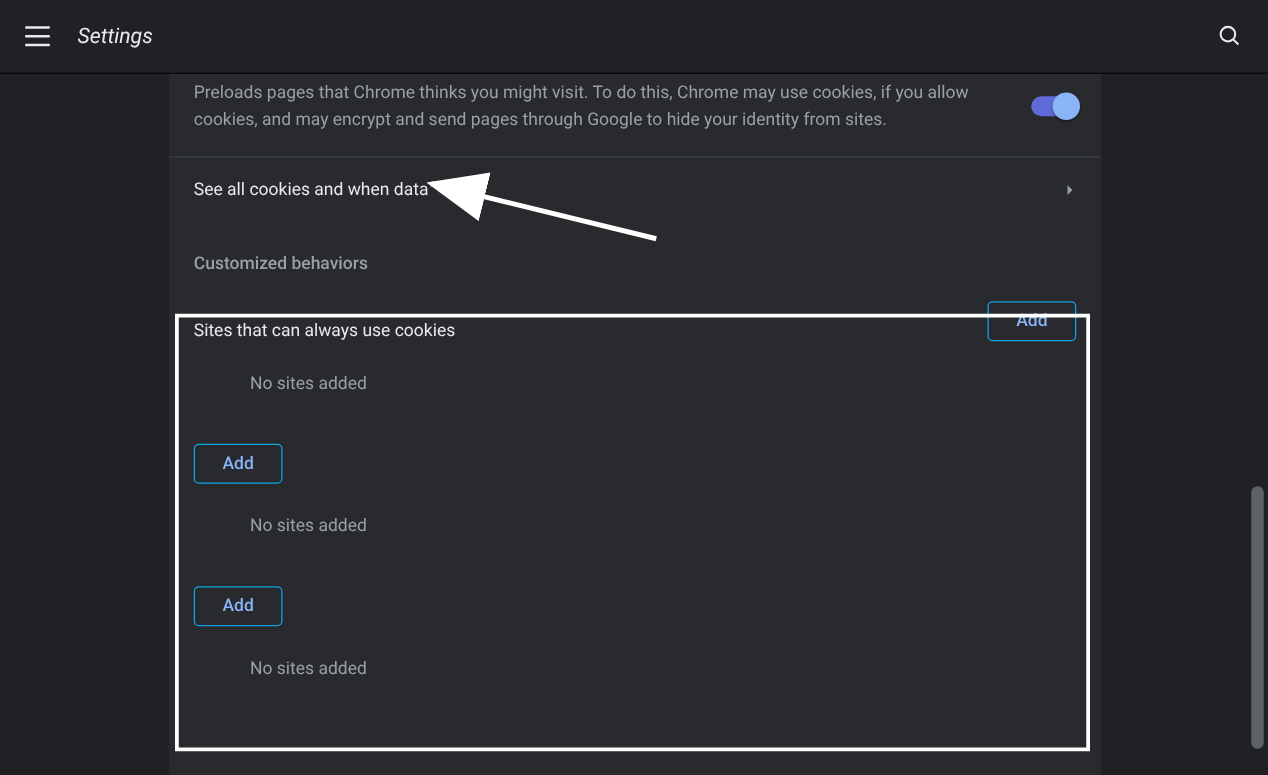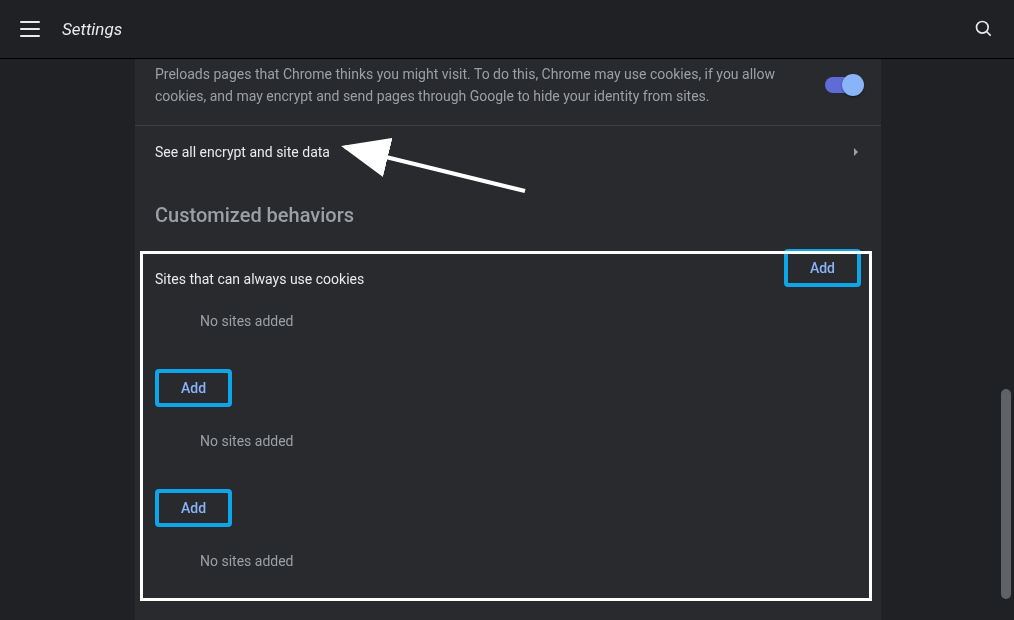--- a/index.html
+++ b/index.html
@@ -100,40 +100,40 @@
   }
   .chevron-right {
     width: 10px; height: 10px;
     color: #9aa0a6;
     transform: rotate(0deg);
     flex-shrink:0;
   }
 
   .section-label {
     color: #9aa0a6;
-    font-size: 20px;
+    font-size: 14px;
     font-weight: 500;
     padding: 24px 20px 10px 20px;
   }
 
   .site-group {
     padding: 0 0 0 0;
   }
   .site-header-row {
     display: flex;
     align-items: flex-end;
     padding: 12px 20px 12px 20px;
   }
   .site-header-row .title {
     color: #e8eaed;
     font-size: 14px;
     flex: 1;
   }
   .add-btn {
-    border: 4px solid #0ea5e9;
+    border: 1px solid #0ea5e9;
     background: transparent;
     color: #8ab4f8;
     font-size: 14px;
     font-weight: 500;
     padding: 7px 22px;
     border-radius: 4px;
     cursor: pointer;
     font-family: inherit;
   }
   .empty-row {
@@ -197,21 +197,21 @@
   <div class="card">
 
     <div class="preload-row">
       <div class="preload-text">Preloads pages that Chrome thinks you might visit. To do this, Chrome may use cookies, if you allow cookies, and may encrypt and send pages through Google to hide your identity from sites.</div>
       <div class="toggle">
         <div class="knob"></div>
       </div>
     </div>
 
     <div class="link-row">
-      <div class="label">See all encrypt and site data</div>
+      <div class="label">See all cookies and when data</div>
       <svg class="chevron-right" viewBox="0 0 10 10">
         <path d="M3 1 L7 5 L3 9 Z" fill="#9aa0a6"></path>
       </svg>
     </div>
 
     <div class="section-label">Customized behaviors</div>
 
     <div class="site-group">
       <div class="site-header-row">
         <div class="title">Sites that can always use cookies</div>

